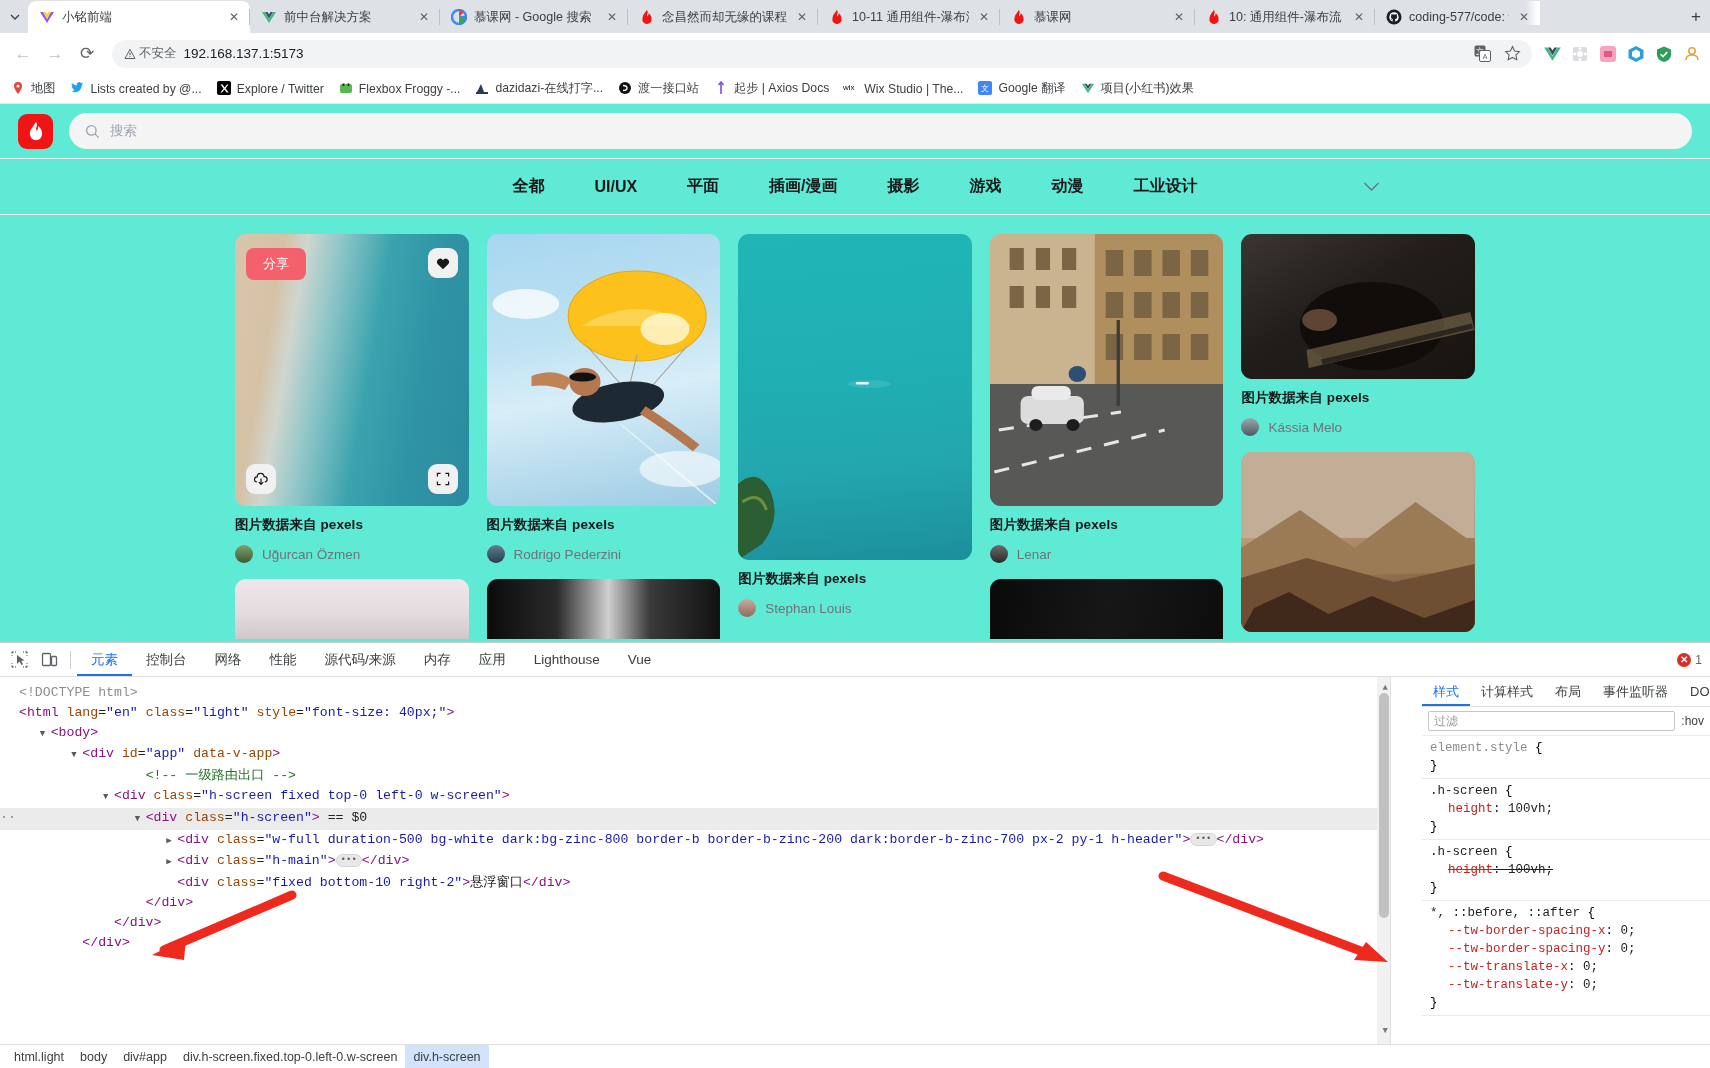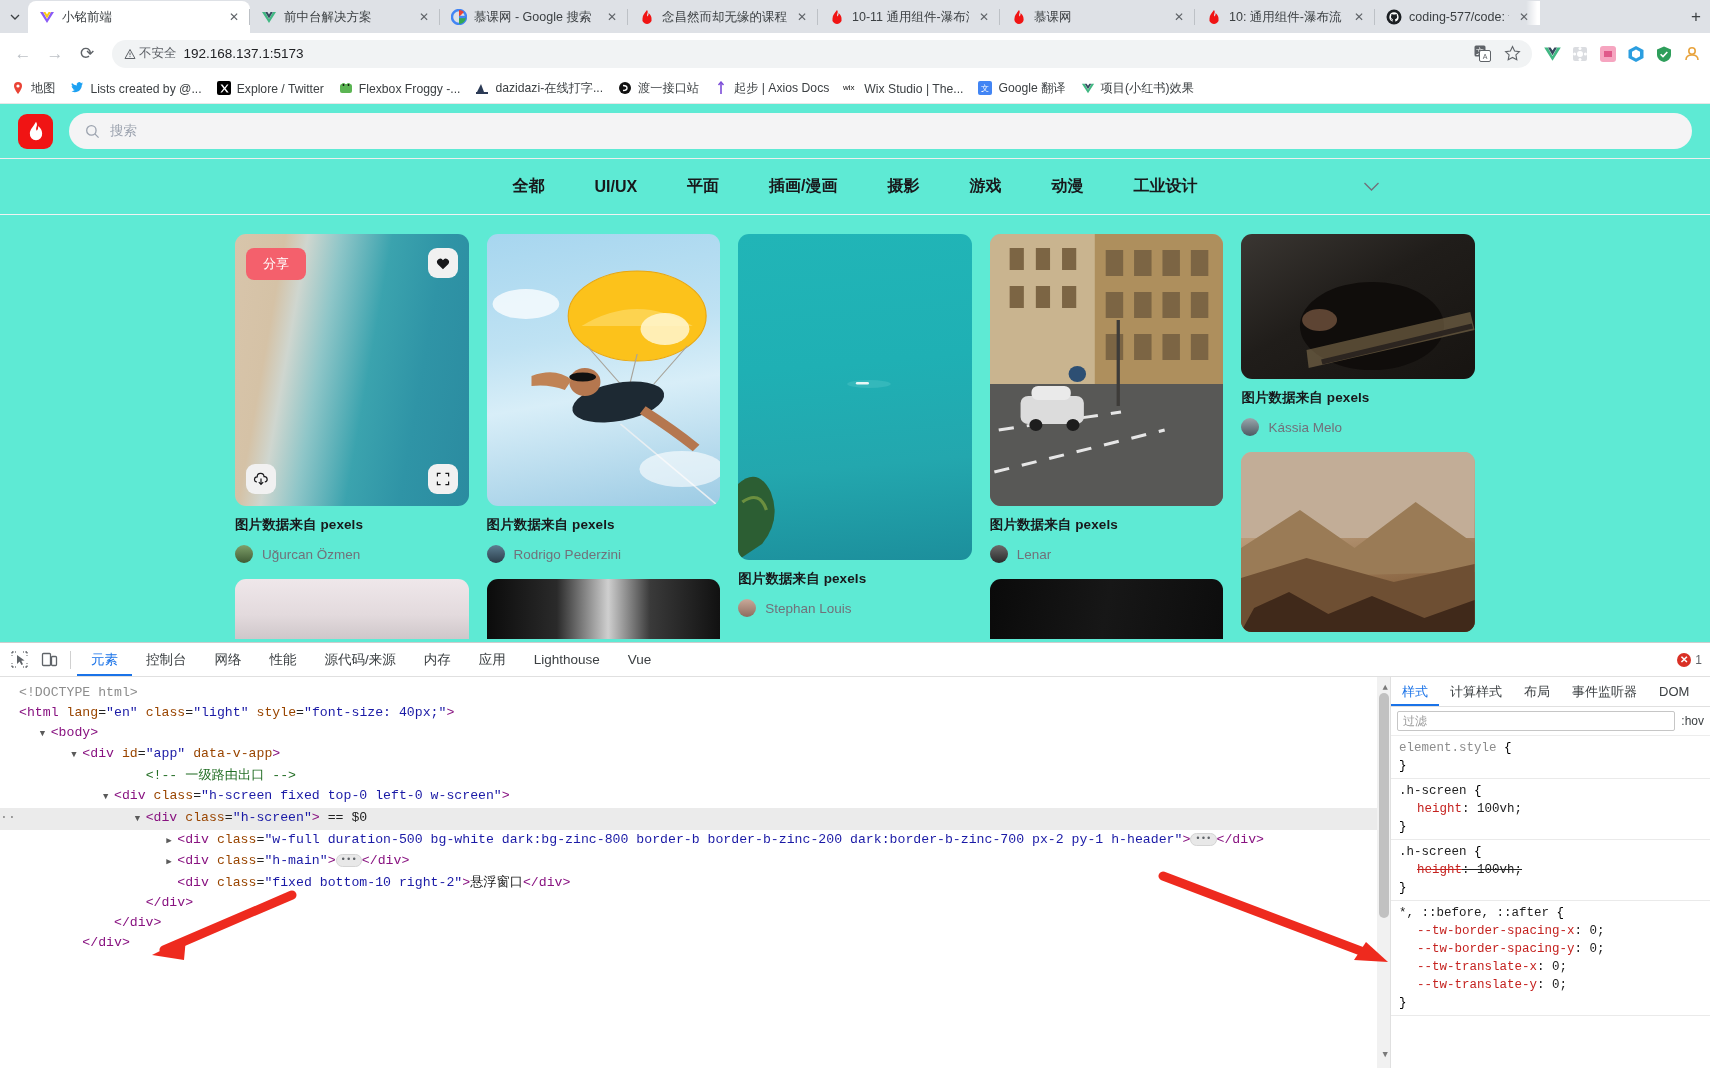--- a/index.html
+++ b/index.html
@@ -161,21 +161,21 @@
   .tri { color:#5a5a5a; font-size:9px; display:inline-block; width:11px; }
   .ellipsis-chip {
     display:inline-block; background:#e8e8e8; border-radius:8px; color:#5f6368;
     font-size:9px; line-height:11px; padding: 0 4px; vertical-align:2px; border:1px solid #d4d4d4;
   }
   .dom-scrollbar { position:absolute; right:0; top:0; bottom:0; width:13px; background:#f1f1f1; }
   .dom-thumb { position:absolute; right:1px; top:16px; width:10px; height:225px; background:#c1c1c1; border-radius:5px; }
   .dom-arrow-up { position:absolute; right:2px; top:2px; font-size:9px; color:#7a7a7a;}
   .dom-arrow-dn { position:absolute; right:2px; bottom:2px; font-size:9px; color:#7a7a7a;}
 
-  .styles-pane { width: 320px; flex:0 0 320px; border-left:1px solid #e0e0e0; display:flex; flex-direction:column; min-width:0;}
+  .styles-pane { width: 320px; flex:0 0 320px; border-left:1px solid #e0e0e0; display:flex; flex-direction:column; min-width:0;padding-left:31px;}
   .st-tabbar { height:30px; flex:0 0 30px; display:flex; align-items:center; border-bottom:1px solid #e0e0e0;}
   .st-tab { padding: 0 11px; height:29px; display:flex; align-items:center; font-size:13px; color:#3c4043; white-space:nowrap;}
   .st-tab.active { color:#1a73e8; box-shadow: inset 0 -2px 0 #1a73e8; }
   .st-filterrow { padding: 4px 6px; display:flex; align-items:center; gap:6px; border-bottom:1px solid #ededed;}
   .st-filter { flex:1 1 auto; height:20px; border:1px solid #c6c6c6; border-radius:2px; font-size:12px; color:#9a9a9a;
       display:flex; align-items:center; padding:0 5px; background:#fff; }
   .st-hov { font-size:12px; color:#3c4043; white-space:nowrap; }
   .st-rules { flex:1 1 auto; overflow:hidden; font-family:"Liberation Mono", monospace; font-size:12.5px; line-height:18px; }
   .st-rule { border-bottom:1px solid #eaeaea; padding: 3px 6px 3px 8px; }
   .st-sel { color:#8d8d8d; }
@@ -775,20 +775,27 @@
                 <div><span class="st-var">--tw-border-spacing-x</span><span class="st-value">: 0;</span></div>
                 <div><span class="st-var">--tw-border-spacing-y</span><span class="st-value">: 0;</span></div>
                 <div><span class="st-var">--tw-translate-x</span><span class="st-value">: 0;</span></div>
                 <div><span class="st-var">--tw-translate-y</span><span class="st-value">: 0;</span></div>
                 <div>}</div>
               </div>
             </div>
         </div>
       </div>
 
+      <div class="breadcrumb">
+        <span class="crumb">html.light</span>
+        <span class="crumb">body</span>
+        <span class="crumb">div#app</span>
+        <span class="crumb">div.h-screen.fixed.top-0.left-0.w-screen</span>
+        <span class="crumb selected">div.h-screen</span>
+      </div>
     </div>
 
     <svg class="annot-arrow" style="left:0;top:0;width:1710px;height:860px;">
       <g>
         <path d="M292 791 L164 846" stroke="#ee2a1e" stroke-width="9" stroke-linecap="round"></path>
         <path d="M152 851 L186 834 L184 856 Z" fill="#ee2a1e"></path>
       </g>
       <g>
         <path d="M1163 772 L1374 852" stroke="#ee2a1e" stroke-width="9" stroke-linecap="round"></path>
         <path d="M1388 858 L1354 856 L1366 838 Z" fill="#ee2a1e"></path>

